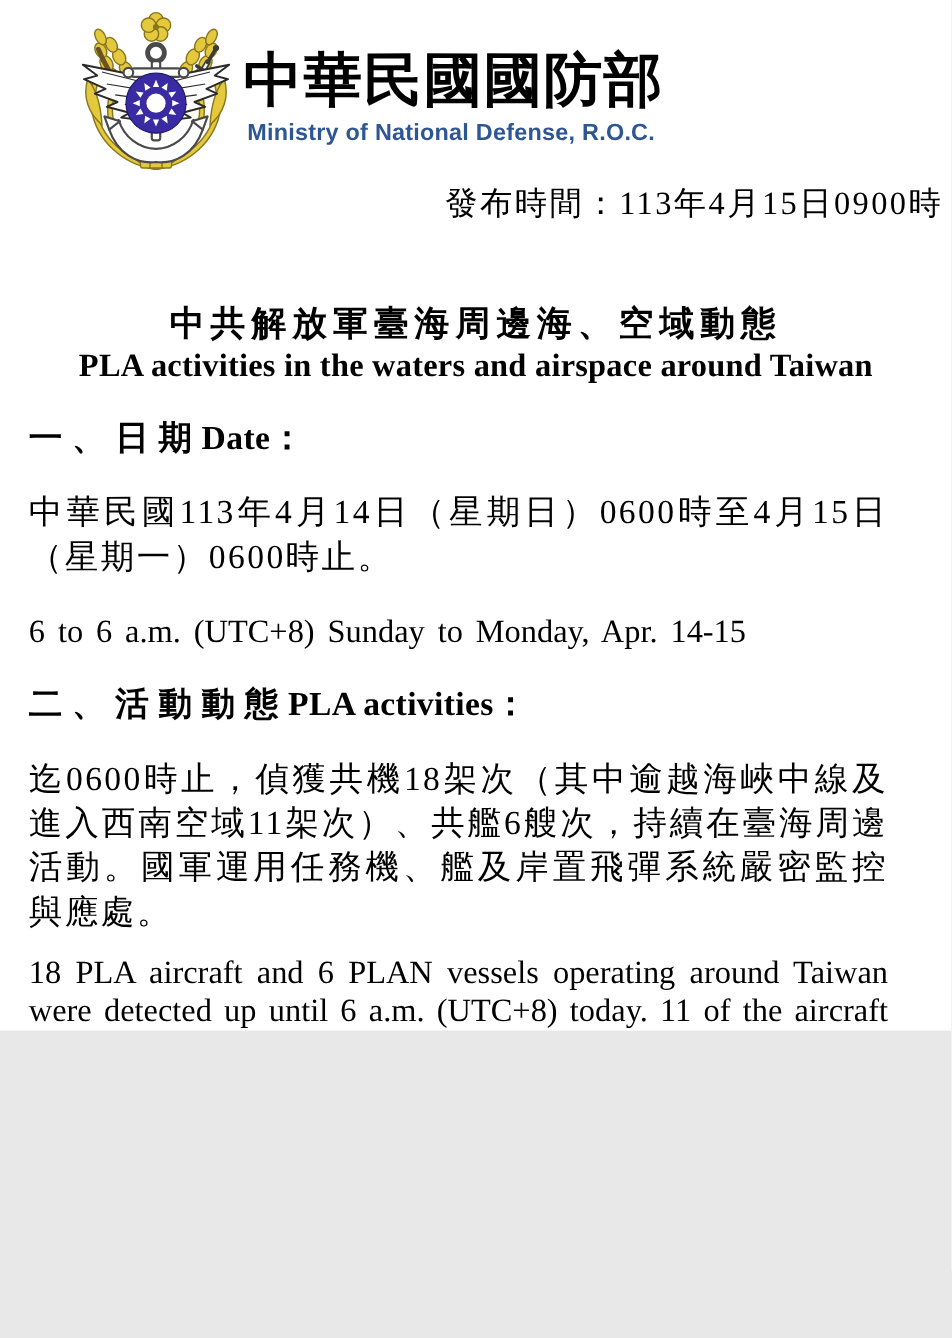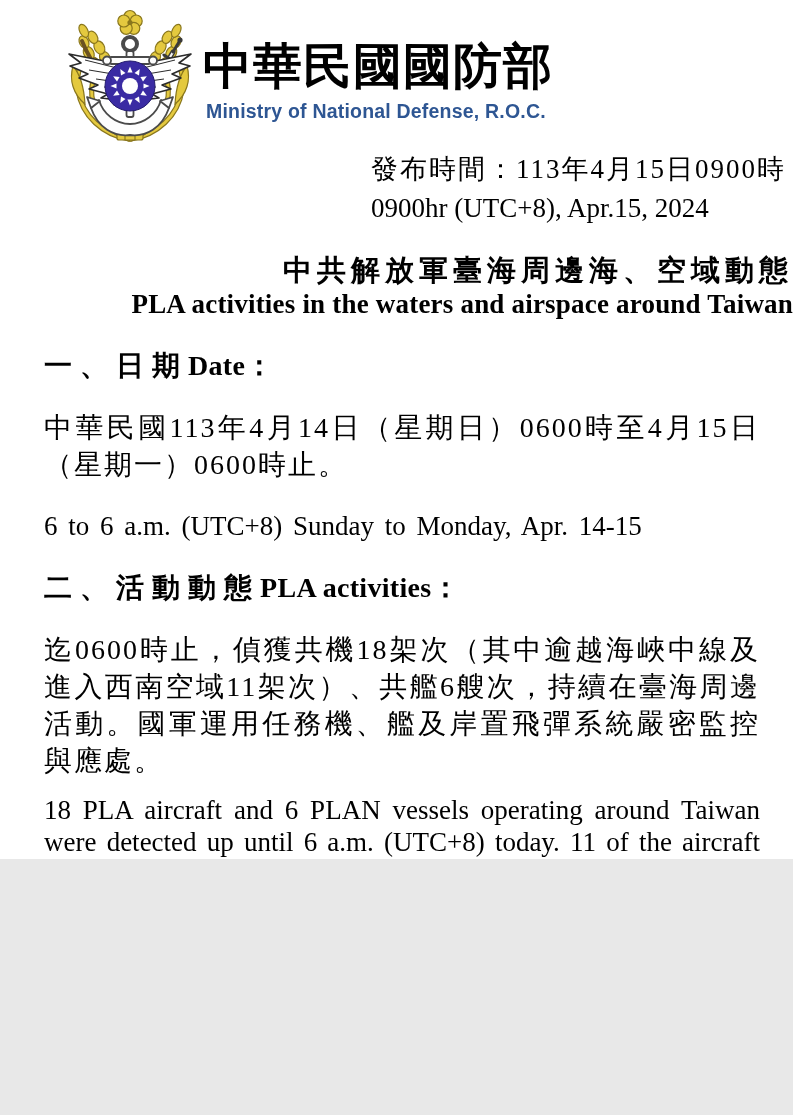--- a/index.html
+++ b/index.html
@@ -17,25 +17,25 @@
     font-size:49px;font-weight:600;letter-spacing:1px;white-space:nowrap;line-height:1.1;
   }
   .org-en{
     position:absolute;left:206px;top:100px;
     font-size:19.5px;font-weight:700;color:var(--org-en-blue,#2E5693);
     font-family:"Liberation Sans","DejaVu Sans",sans-serif;letter-spacing:.2px;
   }
   .release{position:absolute;left:371px;top:150px;font-size:27px;line-height:39px;}
   .release-zh{letter-spacing:2px;}
   
-  .doc-title{position:absolute;top:253px;left:0;width:100%;text-align:right;font-weight:700;}
+  .doc-title{position:absolute;top:253px;left:0;width:100%;text-align:center;font-weight:700;}
   .title-zh{font-size:29px;letter-spacing:5px;line-height:35px;}
   .title-en{font-size:27px;line-height:33px;letter-spacing:.2px;}
   
-  .body{position:absolute;top:349px;left:44px;width:716px;}
+  .body{position:absolute;top:349px;left:24px;width:716px;}
   .sec-heading{margin:0;font-size:28px;line-height:34px;font-weight:700;}
   .sec-heading .h-zh{letter-spacing:8px;}
   .sec-heading .h-en{letter-spacing:.3px;}
   .sec-heading.second{margin-top:28px;}
   .zh-para{
     margin:26px 0 0 0;font-size:28px;line-height:37px;
     text-align:justify;text-justify:inter-character;letter-spacing:2px;
   }
   .en-line{margin:27px 0 11px 0;font-size:27px;line-height:33px;word-spacing:4px;}
   .en-para{
@@ -147,21 +147,20 @@
           <use href="#ray" class="sun-white" transform="rotate(330 75 78)"></use>
         </g>
       </svg>
     </div>
 
     <div class="org-zh">中華民國國防部</div>
     <div class="org-en">Ministry of National Defense, R.O.C.</div>
 
     <div class="release">
       <div class="release-zh">發布時間：113年4月15日0900時</div>
-      <div class="release-en">0900hr (UTC+8), Apr.15, 2024</div>
     </div>
   </div>
 
   <div class="doc-title">
     <div class="title-zh">中共解放軍臺海周邊海、空域動態</div>
     <div class="title-en">PLA activities in the waters and airspace around Taiwan</div>
   </div>
 
   <div class="body">
 

